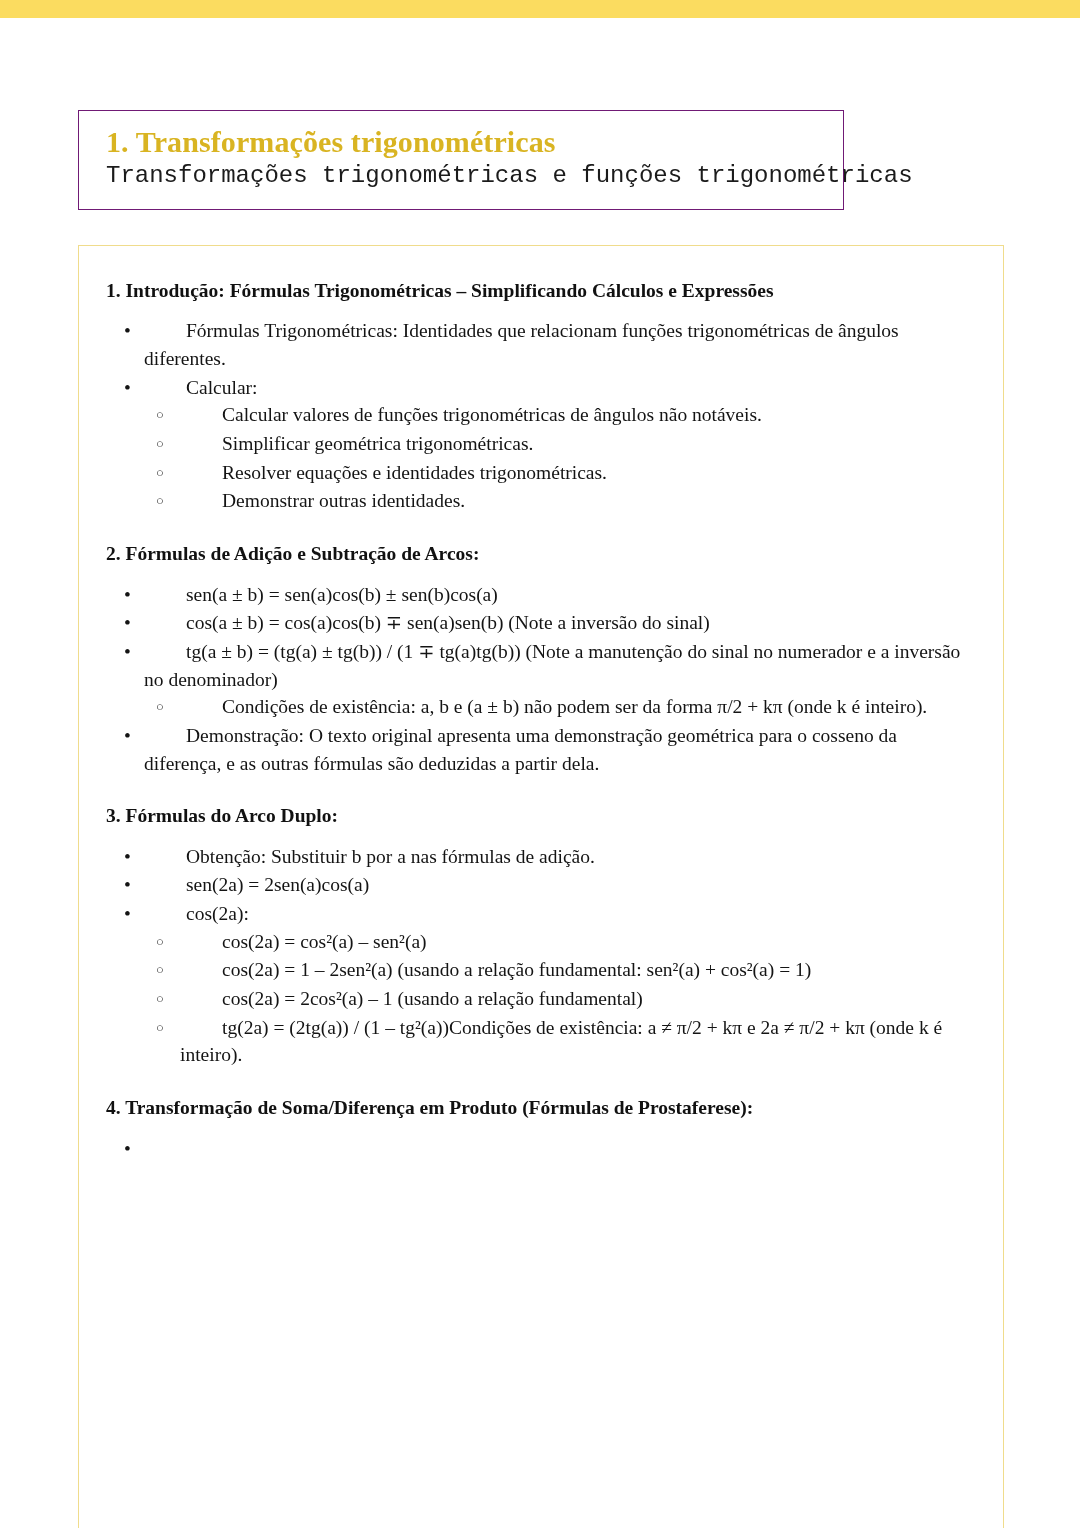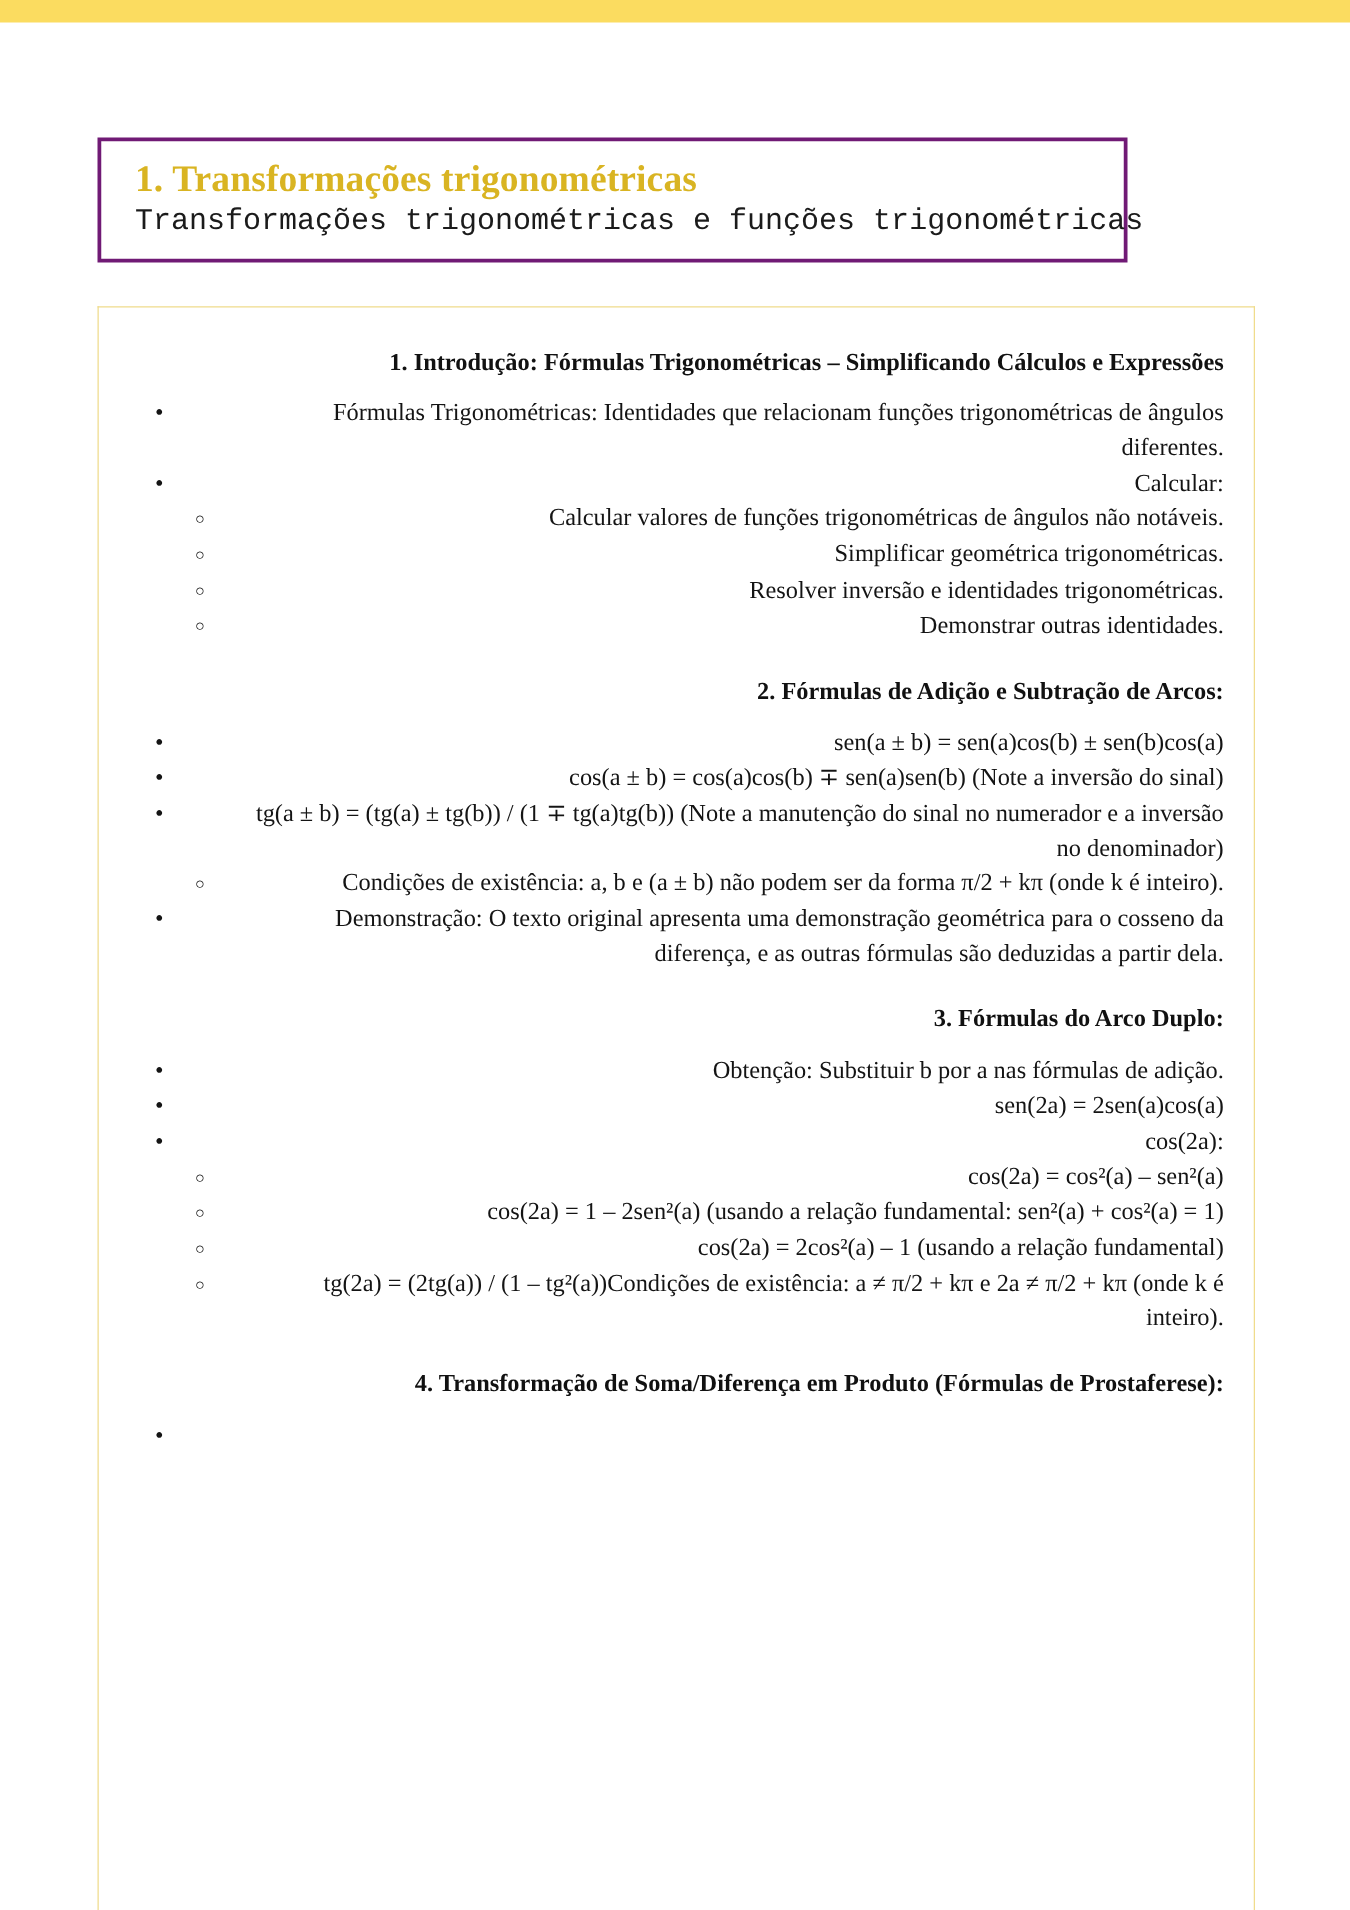--- a/index.html
+++ b/index.html
@@ -20,23 +20,23 @@
     top: 0; left: 0;
     width: 1080px;
     height: 18px;
     background: #fbdc60;
   }
 
   .header-box {
     position: absolute;
     left: 78px;
     top: 110px;
-    width: 824px;
+    width: 766px;
     height: 100px;
-    border: 3px solid #701a75;
+    border: 1px solid #701a75;
     box-sizing: border-box;
     padding: 14px 0 0 27px;
   }
 
   .doc-title {
     color: #d9b422;
     font-weight: bold;
     font-size: 30px;
     line-height: 1.12;
     letter-spacing: 0.1px;
@@ -65,21 +65,21 @@
     padding: 32px 24px 0 27px;
   }
 
   .section-heading {
     font-weight: bold;
     font-size: 19.5px;
     color: #111111;
     margin: 0 0 14px 0;
     line-height: 1.3;
   }
-  .section-block { margin-bottom: 26px; text-align: right; }
+  .section-block { margin-bottom: 26px; }
   .section-block:last-child { margin-bottom: 0; }
 
   ul.lvl1 {
     list-style: none;
     margin: 0 0 0 0;
     padding: 0 0 0 0;
   }
   ul.lvl1 > li {
     position: relative;
     padding-left: 38px;
@@ -133,21 +133,21 @@
 
 <div class="content-box">
   <div id="sections-root">
       <div class="section-block">
         <div class="section-heading">1. Introdução: Fórmulas Trigonométricas – Simplificando Cálculos e Expressões</div>
         <ul class="lvl1">
           <li><span class="bullet-mark">•</span><span class="li-text">Fórmulas Trigonométricas: Identidades que relacionam funções trigonométricas de ângulos diferentes.</span></li>
           <li><span class="bullet-mark">•</span><span class="li-text">Calcular:</span><ul class="lvl2">
               <li><span class="bullet-mark">○</span><span class="li-text">Calcular valores de funções trigonométricas de ângulos não notáveis.</span></li>
               <li><span class="bullet-mark">○</span><span class="li-text">Simplificar geométrica trigonométricas.</span></li>
-              <li><span class="bullet-mark">○</span><span class="li-text">Resolver inversão e identidades trigonométricas.</span></li>
+              <li><span class="bullet-mark">○</span><span class="li-text">Resolver equações e identidades trigonométricas.</span></li>
               <li><span class="bullet-mark">○</span><span class="li-text">Demonstrar outras identidades.</span></li>
             </ul></li>
         </ul>
       </div>
       <div class="section-block">
         <div class="section-heading">2. Fórmulas de Adição e Subtração de Arcos:</div>
         <ul class="lvl1">
           <li><span class="bullet-mark">•</span><span class="li-text">sen(a ± b) = sen(a)cos(b) ± sen(b)cos(a)</span></li>
           <li><span class="bullet-mark">•</span><span class="li-text">cos(a ± b) = cos(a)cos(b) ∓ sen(a)sen(b) (Note a inversão do sinal)</span></li>
           <li><span class="bullet-mark">•</span><span class="li-text">tg(a ± b) = (tg(a) ± tg(b)) / (1 ∓ tg(a)tg(b)) (Note a manutenção do sinal no numerador e a inversão no denominador)</span><ul class="lvl2">

